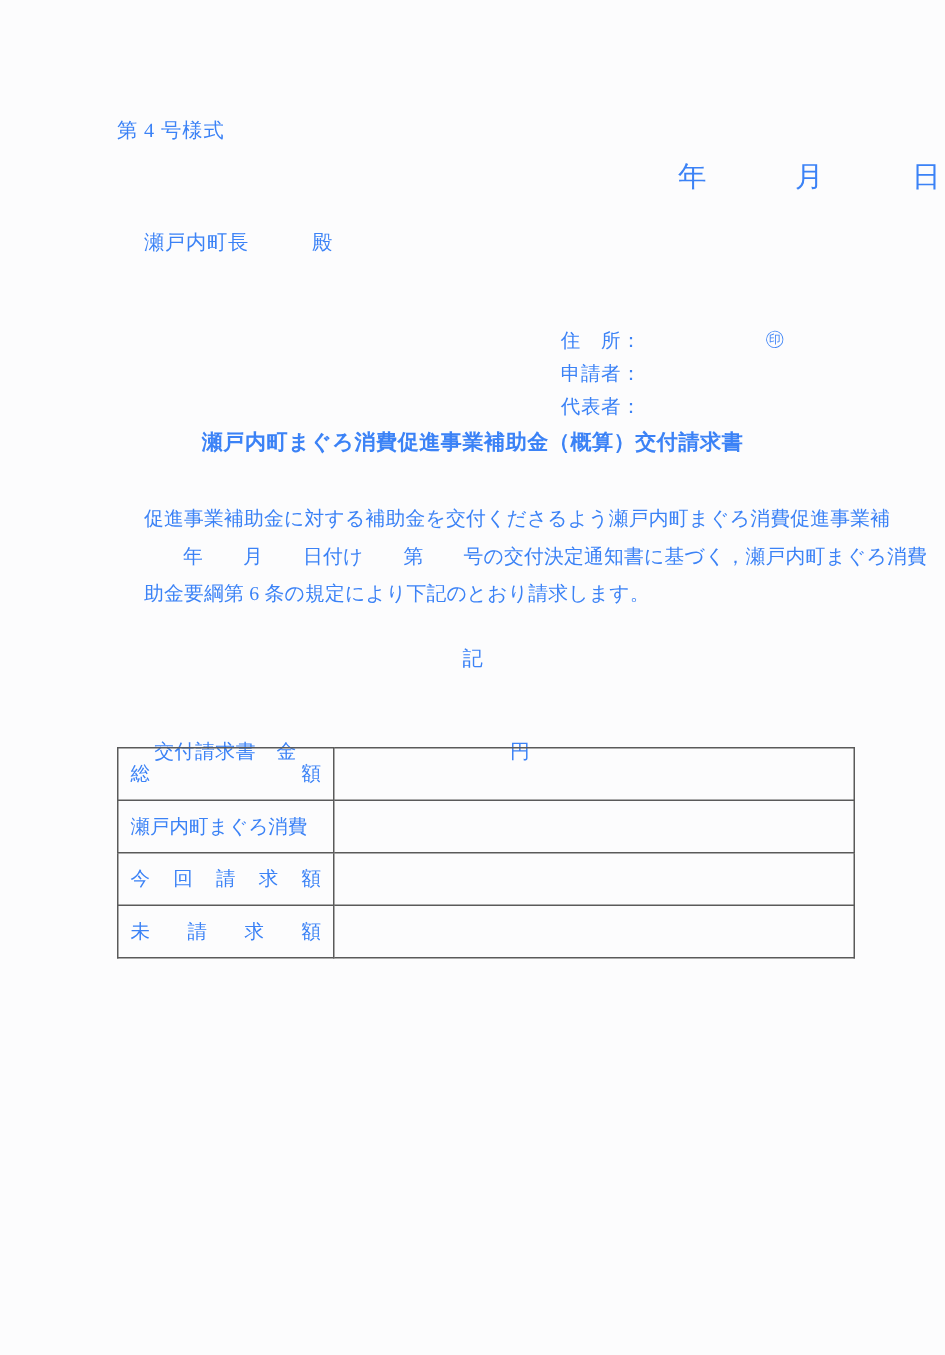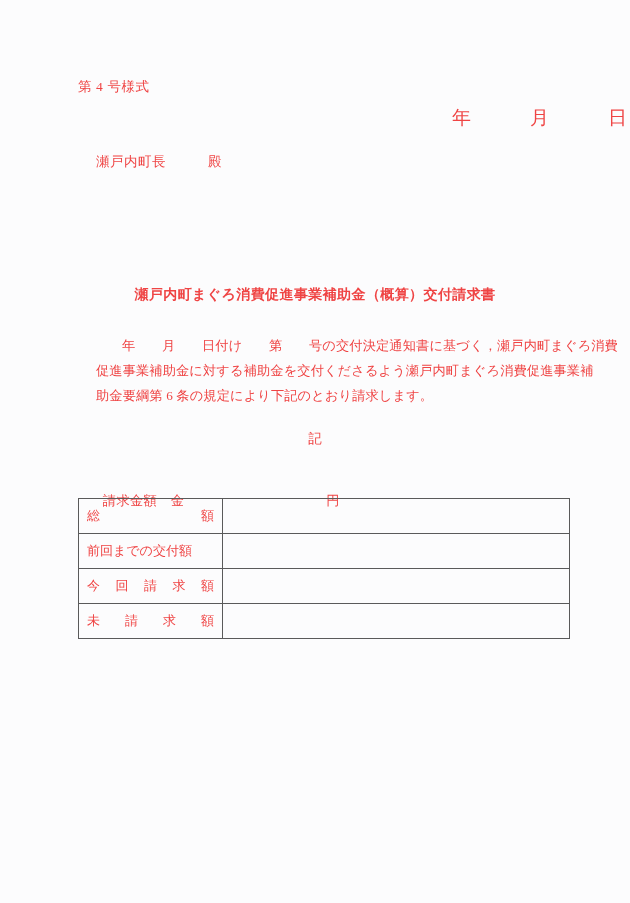--- a/index.html
+++ b/index.html
@@ -7,21 +7,21 @@
     margin: 0;
     padding: 0;
     background: #ffffff;
   }
   .page {
     position: relative;
     width: 630px;
     height: 903px;
     background: #fcfcfd;
     font-family: "Liberation Serif", "DejaVu Serif", serif;
-    color: #ef4444;
+    color: #3b82f6;
     overflow: hidden;
   }
 
   
   .abs { position: absolute; white-space: pre; }
 
   .form-no {
     left: 78px;
     top: 78px;
     font-size: 13.5px;
@@ -137,50 +137,62 @@
 <body>
 
 <div class="page">
 
   <div class="abs form-no">第 4 号様式</div>
 
   <div class="abs date-line">年　　　月　　　日</div>
 
   <div class="abs addressee">瀬戸内町長　　　殿</div>
 
+  <div class="applicant-block">
+    <div class="applicant-row">
+      <span>住　所：</span>
+    </div>
+    <div class="applicant-row">
+      <span>申請者：</span>
+      <span class="seal-mark">㊞</span>
+    </div>
+    <div class="applicant-row">
+      <span>代表者：</span>
+    </div>
+  </div>
 
   <div class="abs doc-title">瀬戸内町まぐろ消費促進事業補助金（概算）交付請求書</div>
 
   <div class="body-para">
+    <span class="ln">促進事業補助金に対する補助金を交付くださるよう瀬戸内町まぐろ消費促進事業補</span>
     <span class="ln first">年　　月　　日付け　　第　　号の交付決定通知書に基づく，瀬戸内町まぐろ消費</span>
-    <span class="ln">促進事業補助金に対する補助金を交付くださるよう瀬戸内町まぐろ消費促進事業補</span>
     <span class="ln">助金要綱第 6 条の規定により下記のとおり請求します。</span>
   </div>
 
   <div class="abs ki-mark">記</div>
 
   <div class="abs amount-line">
-    <span>請求金額　金</span><span style="display:inline-block;width:142px"></span><span>円</span>
+    <span>交付請求書　金</span><span style="display:inline-block;width:142px"></span><span>円</span>
   </div>
 
   <table class="amount-table">
     <tbody>
       <tr>
         <td class="label">
           <div class="spread">
             <span>総</span>
             <span>額</span>
           </div>
         </td>
         <td class="value"></td>
       </tr>
       <tr>
         <td class="label">
           <div class="spread">
-            <span>前回までの交付額</span>
+            <span>瀬戸内町まぐろ消費</span>
           </div>
         </td>
         <td class="value"></td>
       </tr>
       <tr>
         <td class="label">
           <div class="spread">
             <span>今</span>
             <span>回</span>
             <span>請</span>

